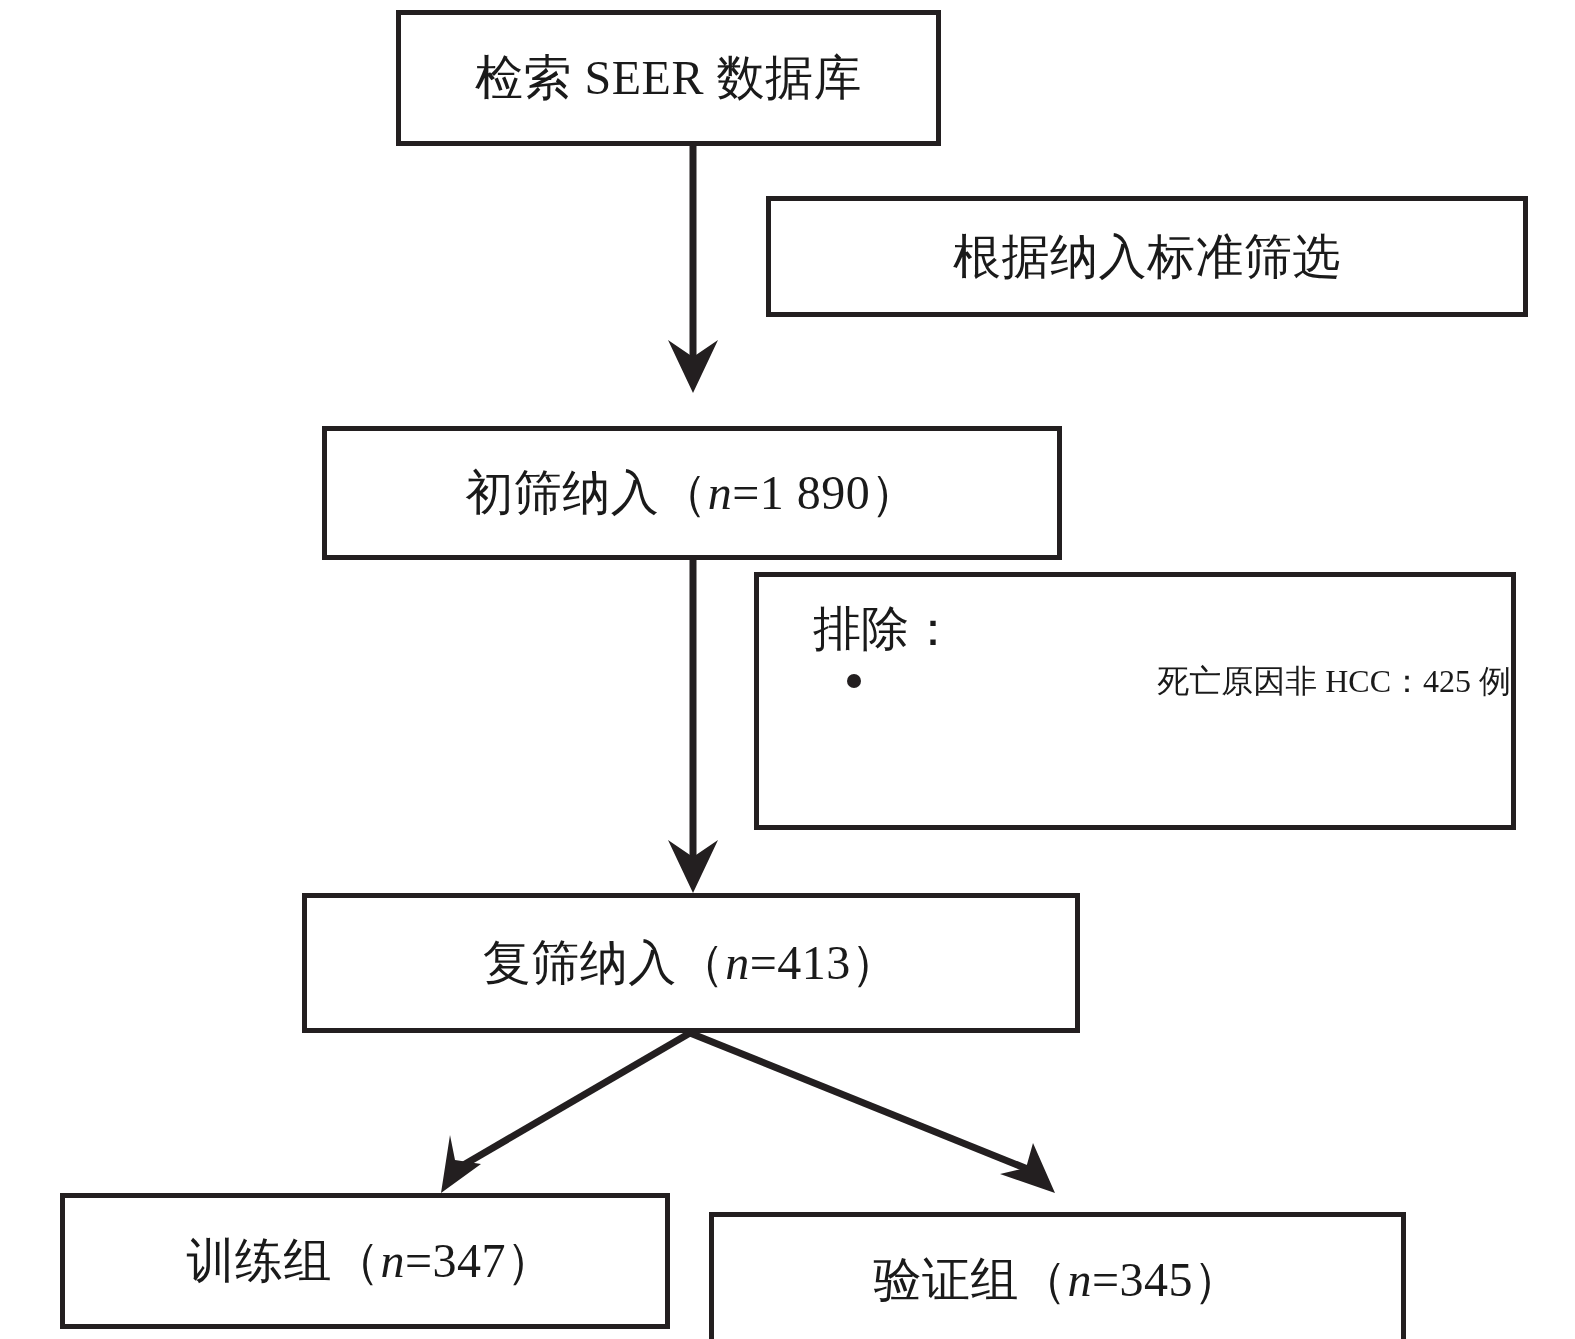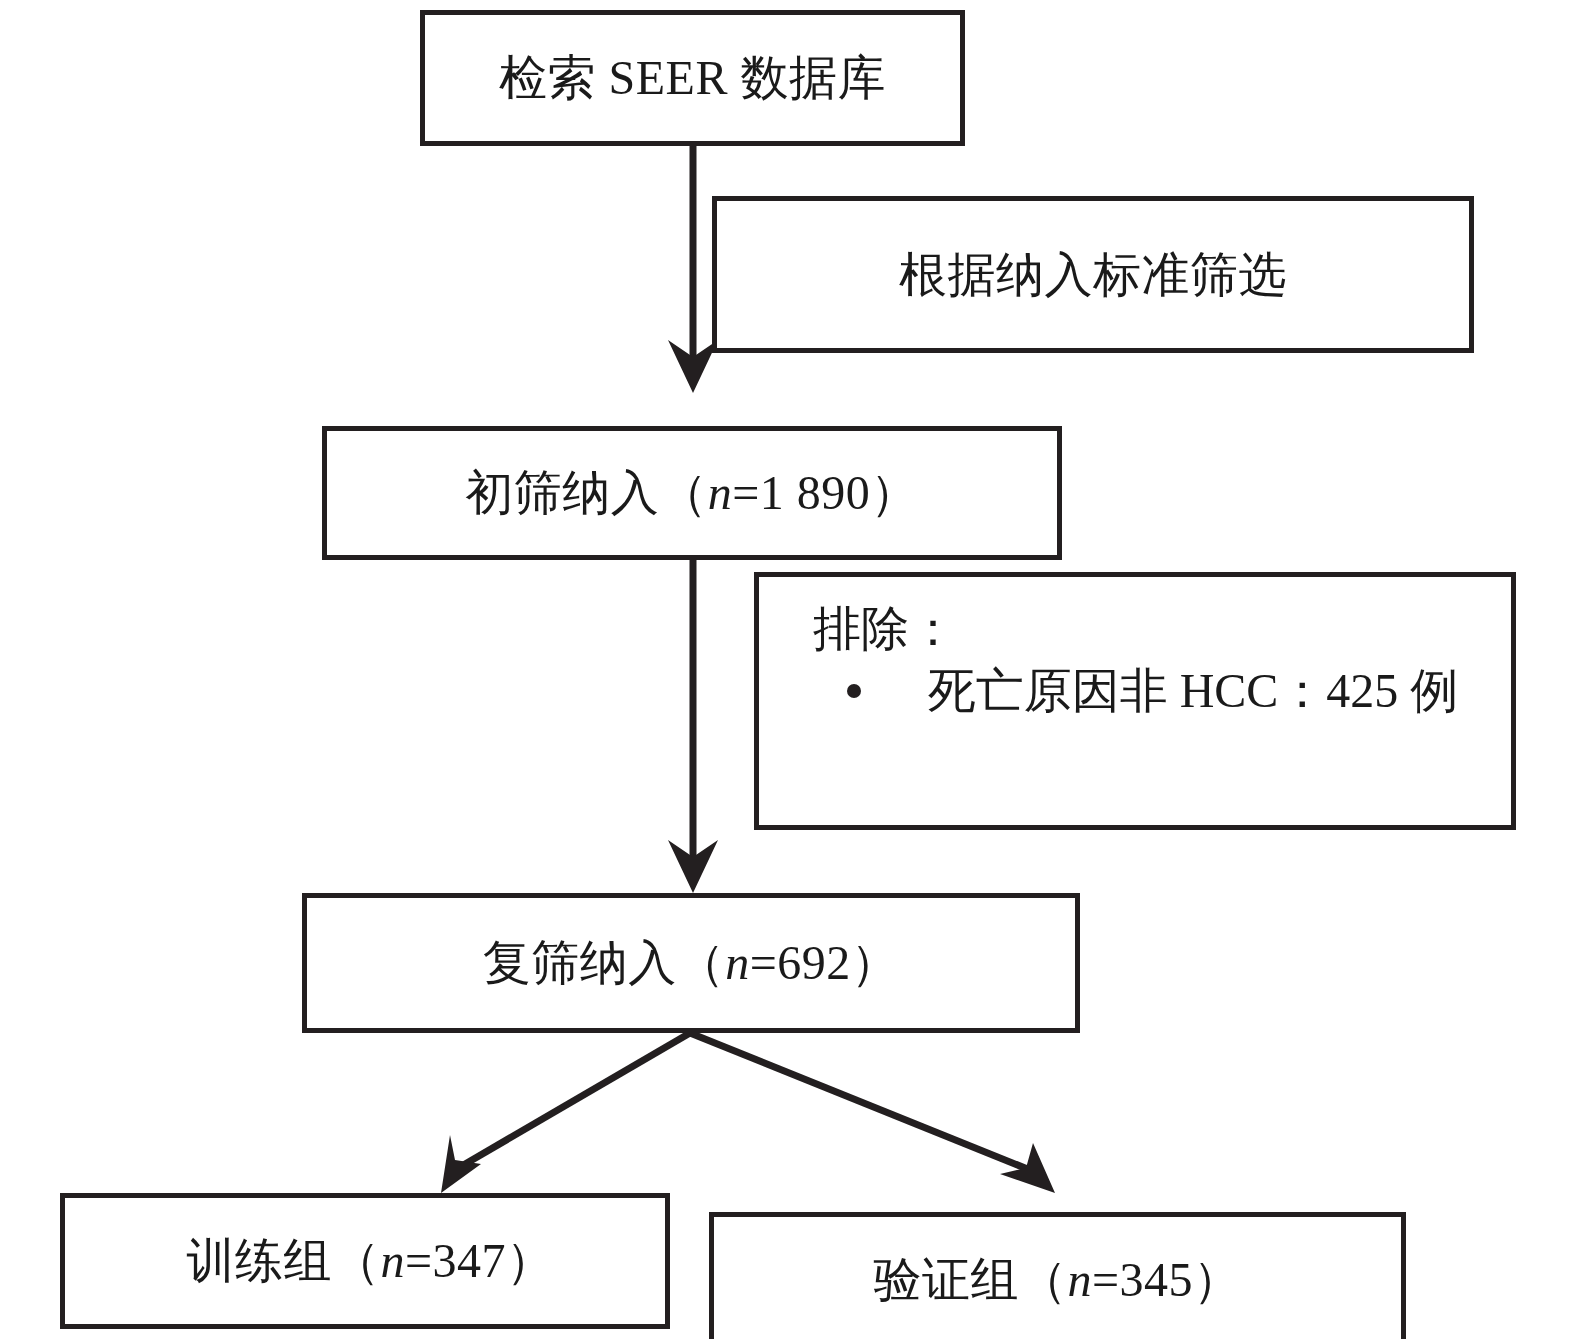--- a/index.html
+++ b/index.html
@@ -45,23 +45,23 @@
     line-height: 1.1;
     text-align: left;
     white-space: nowrap;
   }
   .excl-list {
     margin: 6px 0 0 0;
     padding: 0;
     list-style: none;
   }
   .excl-list li {
-    font-size: 48px;
+    font-size: 32px;
     line-height: 1.22;
-    text-align: center;
+    text-align: right;
     white-space: nowrap;
     padding-left: 62px;
     position: relative;
   }
   .excl-list li .bullet {
     position: absolute;
     left: 34px;
     top: 50%;
     transform: translateY(-50%);
     width: 14px;
@@ -95,25 +95,25 @@
     <line x1="693" y1="525" x2="693" y2="872" stroke="#231f20" stroke-width="7"></line>
     <polygon points="693,893 668,840 693,857 718,840" fill="#231f20"></polygon>
 
     <line x1="690" y1="1033" x2="460" y2="1167" stroke="#231f20" stroke-width="7"></line>
     <polygon points="441,1193 450,1135 455,1160 481,1164" fill="#231f20"></polygon>
 
     <line x1="690" y1="1033" x2="1030" y2="1170" stroke="#231f20" stroke-width="7"></line>
     <polygon points="1055,1193 1000,1174 1026,1168 1033,1143" fill="#231f20"></polygon>
   </svg>
 
-  <div class="node" id="node-search-seer" style="left:420px; top:10px; width:545px; height:136px;">
+  <div class="node" id="node-search-seer" style="left:396px; top:10px; width:545px; height:136px;">
     <span class="node-text">检索 SEER 数据库</span>
   </div>
 
-  <div class="node" id="node-inclusion-criteria" style="left:712px; top:196px; width:762px; height:157px;">
+  <div class="node" id="node-inclusion-criteria" style="left:766px; top:196px; width:762px; height:121px;">
     <span class="node-text">根据纳入标准筛选</span>
   </div>
 
   <div class="node" id="node-initial-screen" style="left:322px; top:391px; width:740px; height:134px;margin-top:35px;">
     <span class="node-text">
       <span>初筛纳入（</span><span class="italic-n">n</span><span>=1 890）</span>
     </span>
   </div>
 
   <div class="node" id="exclusion-box" style="left:754px; top:572px; width:762px; height:258px;">
@@ -121,21 +121,21 @@
     <ul class="excl-list">
       <li>
         <span class="bullet"></span>
         <span>死亡原因非 HCC：425 例</span>
       </li>
     </ul>
   </div>
 
   <div class="node" id="node-second-screen" style="left:302px; top:893px; width:778px; height:140px;">
     <span class="node-text">
-      <span>复筛纳入（</span><span class="italic-n">n</span><span>=692）</span>
+      <span>复筛纳入（</span><span class="italic-n">n</span><span>=413）</span>
     </span>
   </div>
 
   <div class="node" id="node-training-group" style="left:60px; top:1193px; width:610px; height:136px;padding-left:11px;">
     <span class="node-text">
       <span>训练组（</span><span class="italic-n">n</span><span>=347）</span>
     </span>
   </div>
 
   <div class="node" id="node-validation-group" style="left:709px; top:1193px; width:697px; height:136px;margin-top:19px;">

